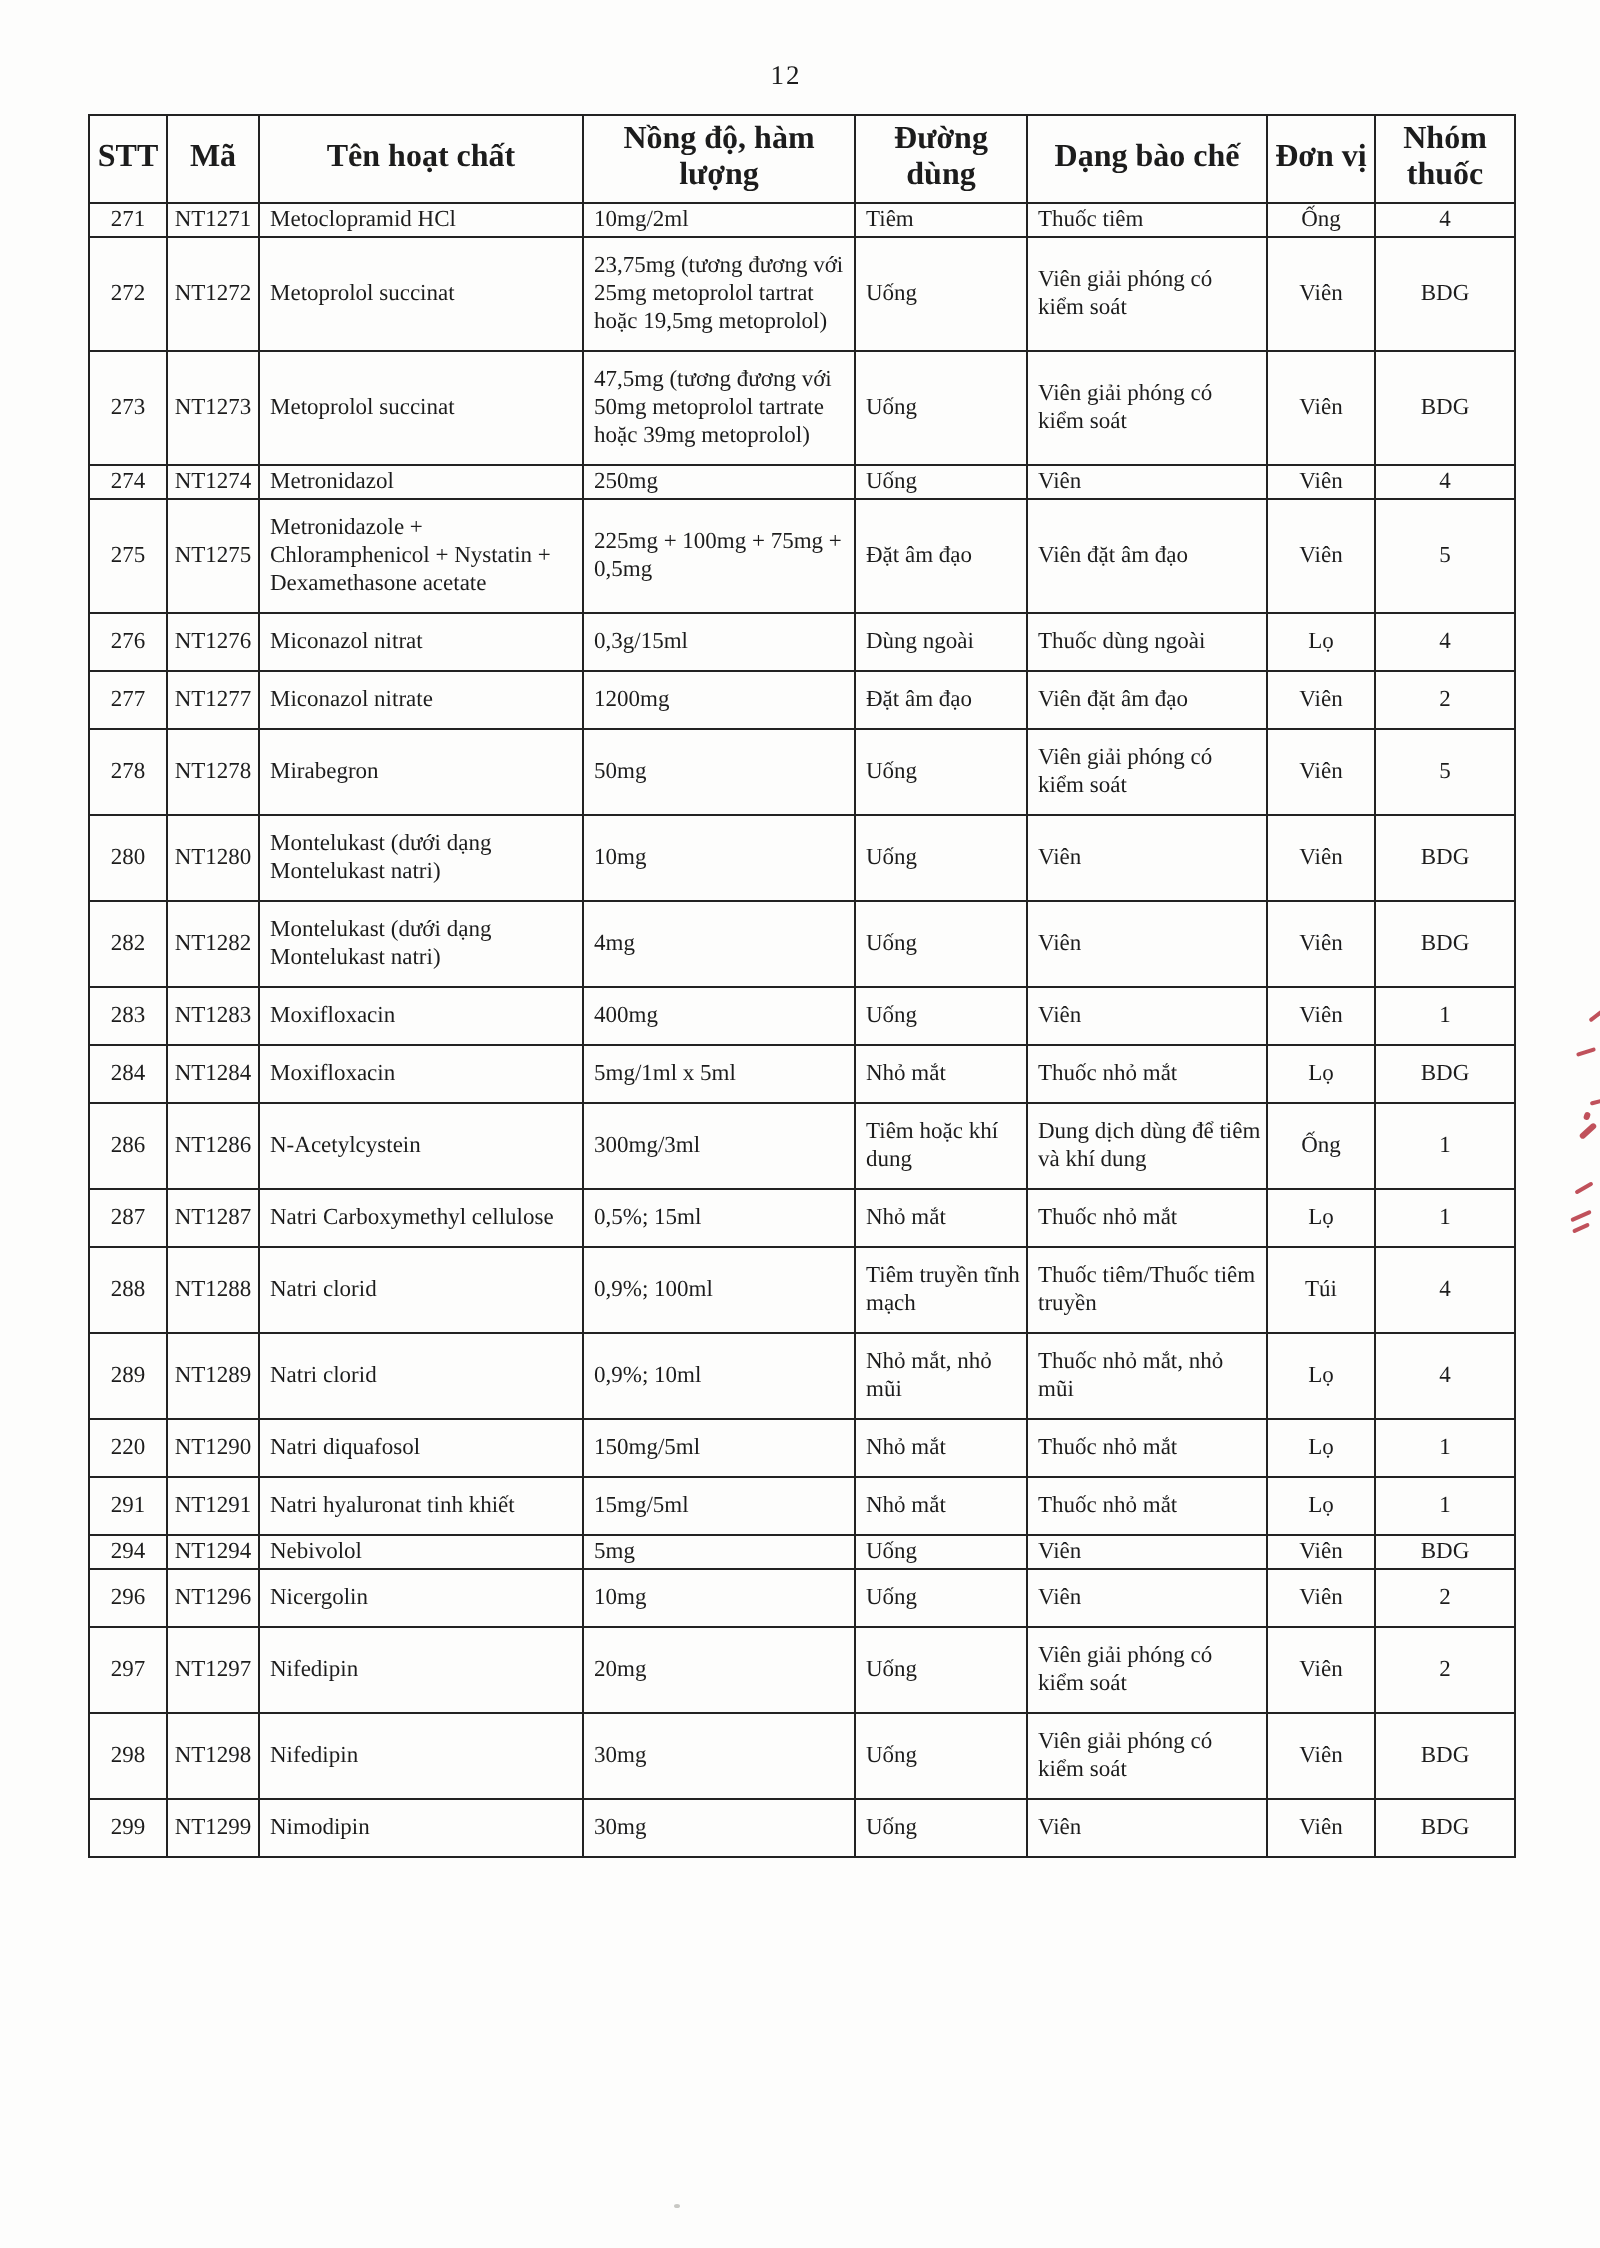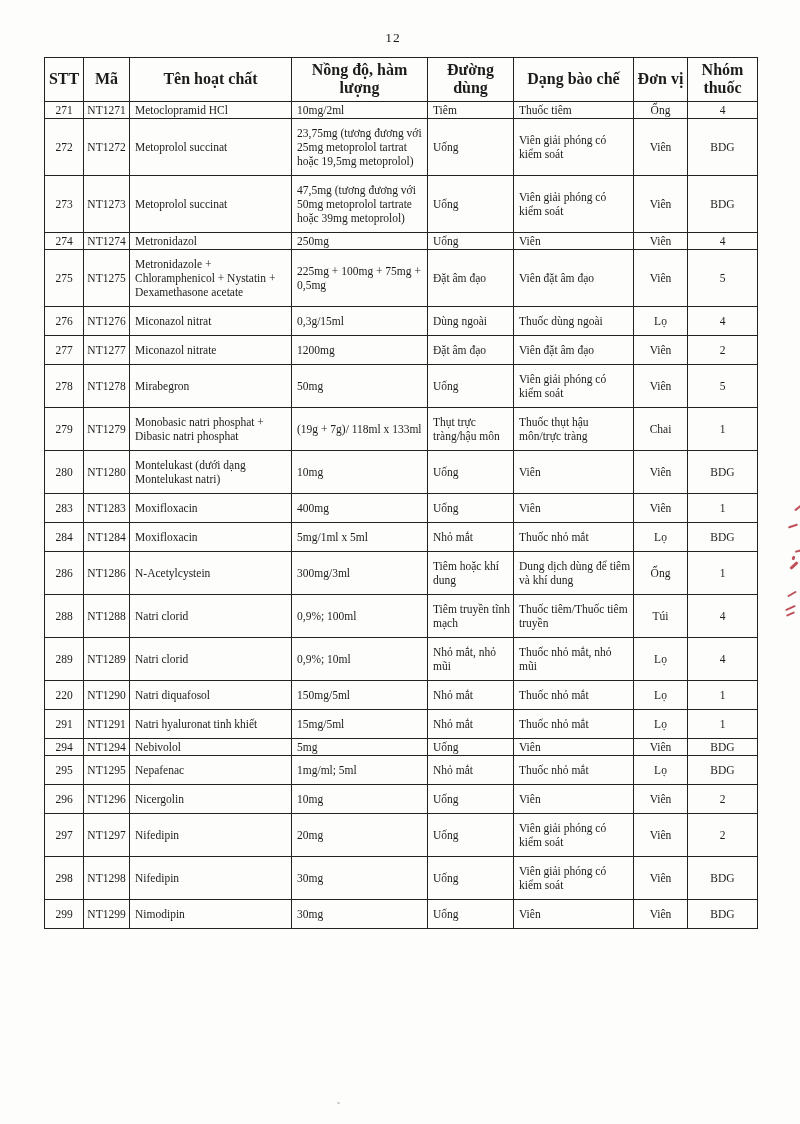--- a/index.html
+++ b/index.html
@@ -170,34 +170,34 @@
           <td class="al-c">278</td>
           <td class="al-c">NT1278</td>
           <td class="al-l">Mirabegron</td>
           <td class="al-l">50mg</td>
           <td class="al-l">Uống</td>
           <td class="al-l">Viên giải phóng có kiểm soát</td>
           <td class="al-c">Viên</td>
           <td class="al-c">5</td>
         </tr>
         <tr>
-          <td class="al-c">279</td>
-          <td class="al-c">NT1279</td>
-          <td class="al-l">Monobasic natri phosphat + Dibasic natri phosphat</td>
-          <td class="al-l">(19g + 7g)/ 118ml x 133ml</td>
-          <td class="al-l">Thụt trực tràng/hậu môn</td>
-          <td class="al-l">Thuốc thụt hậu môn/trực tràng</td>
-          <td class="al-c">Chai</td>
-          <td class="al-c">1</td>
-        </tr>
-        <tr>
           <td class="al-c">280</td>
           <td class="al-c">NT1280</td>
           <td class="al-l">Montelukast (dưới dạng Montelukast natri)</td>
           <td class="al-l">10mg</td>
+          <td class="al-l">Uống</td>
+          <td class="al-l">Viên</td>
+          <td class="al-c">Viên</td>
+          <td class="al-c">BDG</td>
+        </tr>
+        <tr>
+          <td class="al-c">282</td>
+          <td class="al-c">NT1282</td>
+          <td class="al-l">Montelukast (dưới dạng Montelukast natri)</td>
+          <td class="al-l">4mg</td>
           <td class="al-l">Uống</td>
           <td class="al-l">Viên</td>
           <td class="al-c">Viên</td>
           <td class="al-c">BDG</td>
         </tr>
         <tr>
           <td class="al-c">283</td>
           <td class="al-c">NT1283</td>
           <td class="al-l">Moxifloxacin</td>
           <td class="al-l">400mg</td>
@@ -220,20 +220,30 @@
           <td class="al-c">286</td>
           <td class="al-c">NT1286</td>
           <td class="al-l">N-Acetylcystein</td>
           <td class="al-l">300mg/3ml</td>
           <td class="al-l">Tiêm hoặc khí dung</td>
           <td class="al-l">Dung dịch dùng để tiêm và khí dung</td>
           <td class="al-c">Ống</td>
           <td class="al-c">1</td>
         </tr>
         <tr>
+          <td class="al-c">287</td>
+          <td class="al-c">NT1287</td>
+          <td class="al-l">Natri Carboxymethyl cellulose</td>
+          <td class="al-l">0,5%; 15ml</td>
+          <td class="al-l">Nhỏ mắt</td>
+          <td class="al-l">Thuốc nhỏ mắt</td>
+          <td class="al-c">Lọ</td>
+          <td class="al-c">1</td>
+        </tr>
+        <tr>
           <td class="al-c">288</td>
           <td class="al-c">NT1288</td>
           <td class="al-l">Natri clorid</td>
           <td class="al-l">0,9%; 100ml</td>
           <td class="al-l">Tiêm truyền tĩnh mạch</td>
           <td class="al-l">Thuốc tiêm/Thuốc tiêm truyền</td>
           <td class="al-c">Túi</td>
           <td class="al-c">4</td>
         </tr>
         <tr>
@@ -267,30 +277,20 @@
           <td class="al-c">1</td>
         </tr>
         <tr class="compact">
           <td class="al-c">294</td>
           <td class="al-c">NT1294</td>
           <td class="al-l">Nebivolol</td>
           <td class="al-l">5mg</td>
           <td class="al-l">Uống</td>
           <td class="al-l">Viên</td>
           <td class="al-c">Viên</td>
-          <td class="al-c">BDG</td>
-        </tr>
-        <tr>
-          <td class="al-c">295</td>
-          <td class="al-c">NT1295</td>
-          <td class="al-l">Nepafenac</td>
-          <td class="al-l">1mg/ml; 5ml</td>
-          <td class="al-l">Nhỏ mắt</td>
-          <td class="al-l">Thuốc nhỏ mắt</td>
-          <td class="al-c">Lọ</td>
           <td class="al-c">BDG</td>
         </tr>
         <tr>
           <td class="al-c">296</td>
           <td class="al-c">NT1296</td>
           <td class="al-l">Nicergolin</td>
           <td class="al-l">10mg</td>
           <td class="al-l">Uống</td>
           <td class="al-l">Viên</td>
           <td class="al-c">Viên</td>

